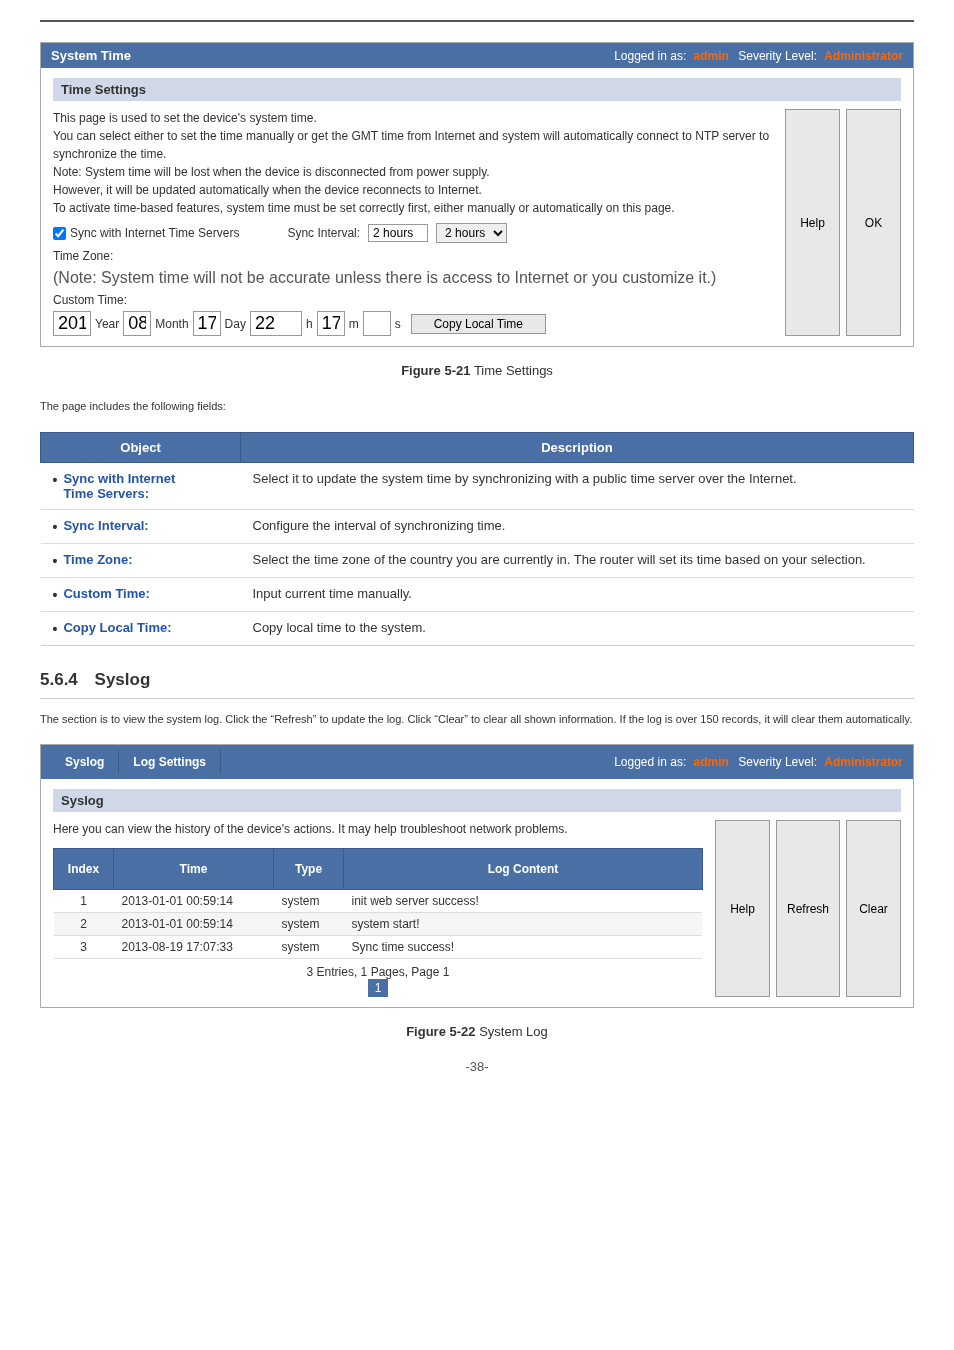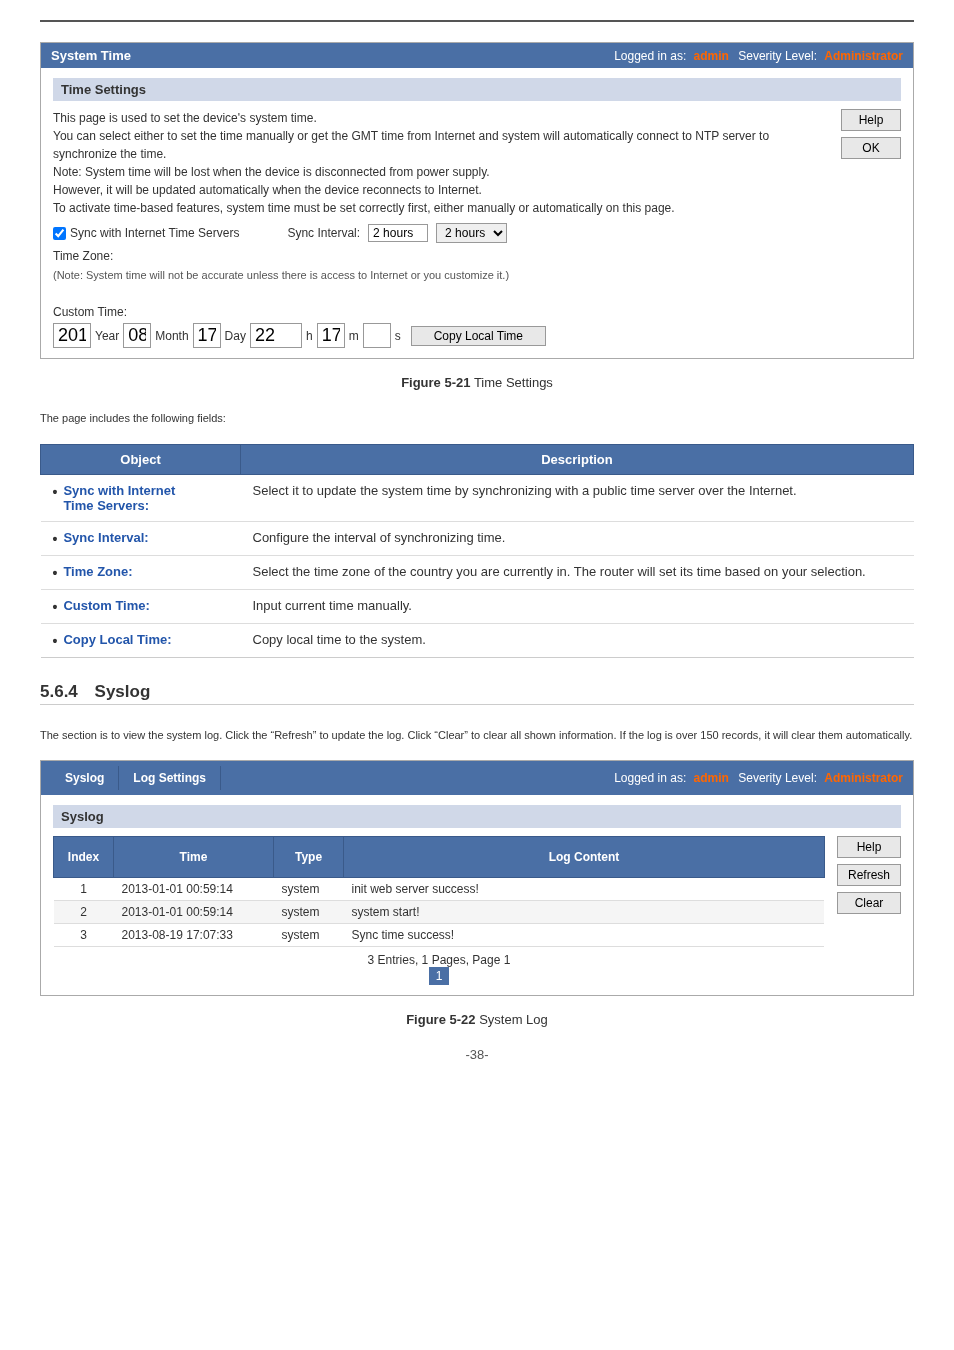--- a/index.html
+++ b/index.html
@@ -57,21 +57,21 @@
     }
 
     .panel-inner {
       display: flex;
     }
     .panel-content {
       flex: 1;
     }
     .panel-buttons {
       display: flex;
-      flex-direction: column;
+      flex-direction: row;
       gap: 6px;
       margin-left: 12px;
       min-width: 60px;
     }
 
     .btn {
       background: #e8e8e8;
       border: 1px solid #999;
       padding: 3px 10px;
       font-size: 12px;
@@ -119,23 +119,23 @@
       font-size: 12px;
     }
     .time-zone-row select {
       border: 1px solid #999;
       padding: 1px 4px;
       font-size: 12px;
       width: 300px;
     }
 
     .note-text {
-      font-size: 11px;
+      font-size: 16px;
       color: #555;
-      margin-bottom: 24px;
+      margin-bottom: 6px;
     }
 
     .custom-time-row {
       display: flex;
       align-items: center;
       gap: 4px;
       margin-top: 4px;
       font-size: 12px;
     }
     .custom-time-row input {
@@ -209,23 +209,23 @@
     }
     .blue-text {
       color: #2255aa;
     }
 
     
     .section-heading {
       font-size: 17px;
       font-weight: bold;
       color: #333;
-      margin-bottom: 22px;
+      margin-bottom: 12px;
       border-bottom: 1px solid #ccc;
-      padding-bottom: 2px;
+      padding-bottom: 8px;
     }
     .section-heading-num {
       font-size: 17px;
       font-weight: bold;
     }
 
     
     .syslog-table {
       width: 100%;
       border-collapse: collapse;
@@ -442,20 +442,21 @@
       <span>Severity Level:</span>
       <span class="bold" style="color:#ff6600; margin-left:4px;">Administrator</span>
     </span>
   </div>
   <div class="panel-body">
     <div class="section-header">
       <span>Syslog</span>
     </div>
     <div class="panel-inner">
       <div class="panel-content">
+        <div class="desc-text" style="margin-bottom:10px;">Here you can view the history of the device's actions. It may help troubleshoot network problems.</div>
 
         <table class="syslog-table">
           <thead>
             <tr>
               <th style="width:60px;">Index</th>
               <th style="width:160px;">Time</th>
               <th style="width:70px;">Type</th>
               <th>Log Content</th>
             </tr>
           </thead>

